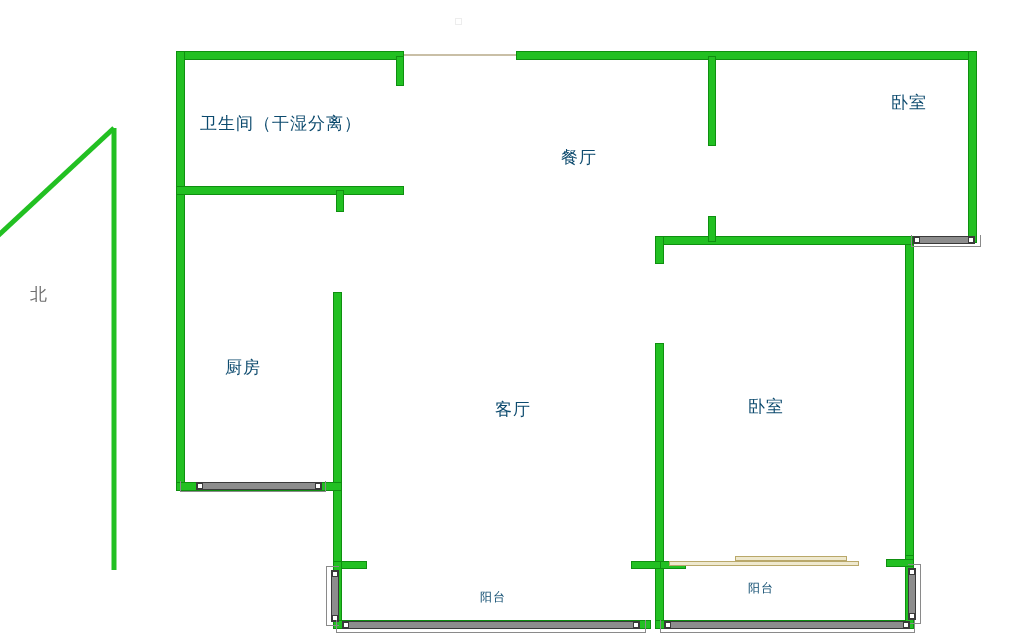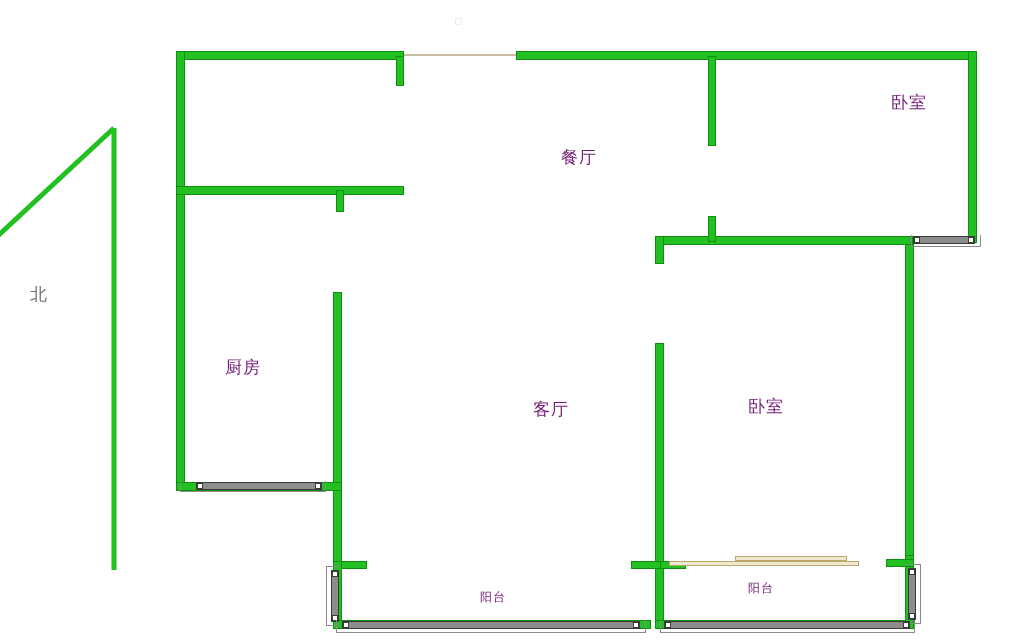--- a/index.html
+++ b/index.html
@@ -79,21 +79,21 @@
     box-sizing: border-box;
   }
   .door-line {
     position: absolute;
     background: #c9bfa6;
   }
 
   
   .label {
     position: absolute;
-    color: #701a75;
+    color: #0c4a6e;
     font-size: 17px;
     letter-spacing: 1px;
     white-space: nowrap;
     user-select: none;
   }
   .label.small { font-size: 12px; }
 
   
   .north-wrap {
     position: absolute;
@@ -197,28 +197,29 @@
 
   <div class="win-h" style="left:664px; top:621px; width:246px; height:8px;"></div>
   <div class="win-frame" style="left:660px; top:620px; width:255px; height:13px; border-top:none;"></div>
 
   <div class="door-tan" style="left:669px; top:561px; width:190px; height:5px;"></div>
   <div class="door-tan" style="left:735px; top:556px; width:112px; height:5px;"></div>
 
   <div class="win-h" style="left:913px; top:236px; width:62px; height:8px;"></div>
   <div class="win-frame" style="left:911px; top:235px; width:70px; height:12px; border-top:none;"></div>
 
+  <div class="label" style="left:200px; top:112px;">卫生间（干湿分离）</div>
 
   <div class="label" style="left:561px; top:146px;font-family:Liberation Mono, monospace;">餐厅</div>
 
   <div class="label" style="left:891px; top:91px;">卧室</div>
 
   <div class="label" style="left:225px; top:356px;">厨房</div>
 
-  <div class="label" style="left:495px; top:398px;margin-left:38px;">客厅</div>
+  <div class="label" style="left:495px; top:398px;">客厅</div>
 
   <div class="label" style="left:748px; top:395px;">卧室</div>
 
   <div class="label small" style="left:480px; top:589px;">阳台</div>
 
   <div class="label small" style="left:748px; top:580px;">阳台</div>
 
 </div>
 
 </body></html>

